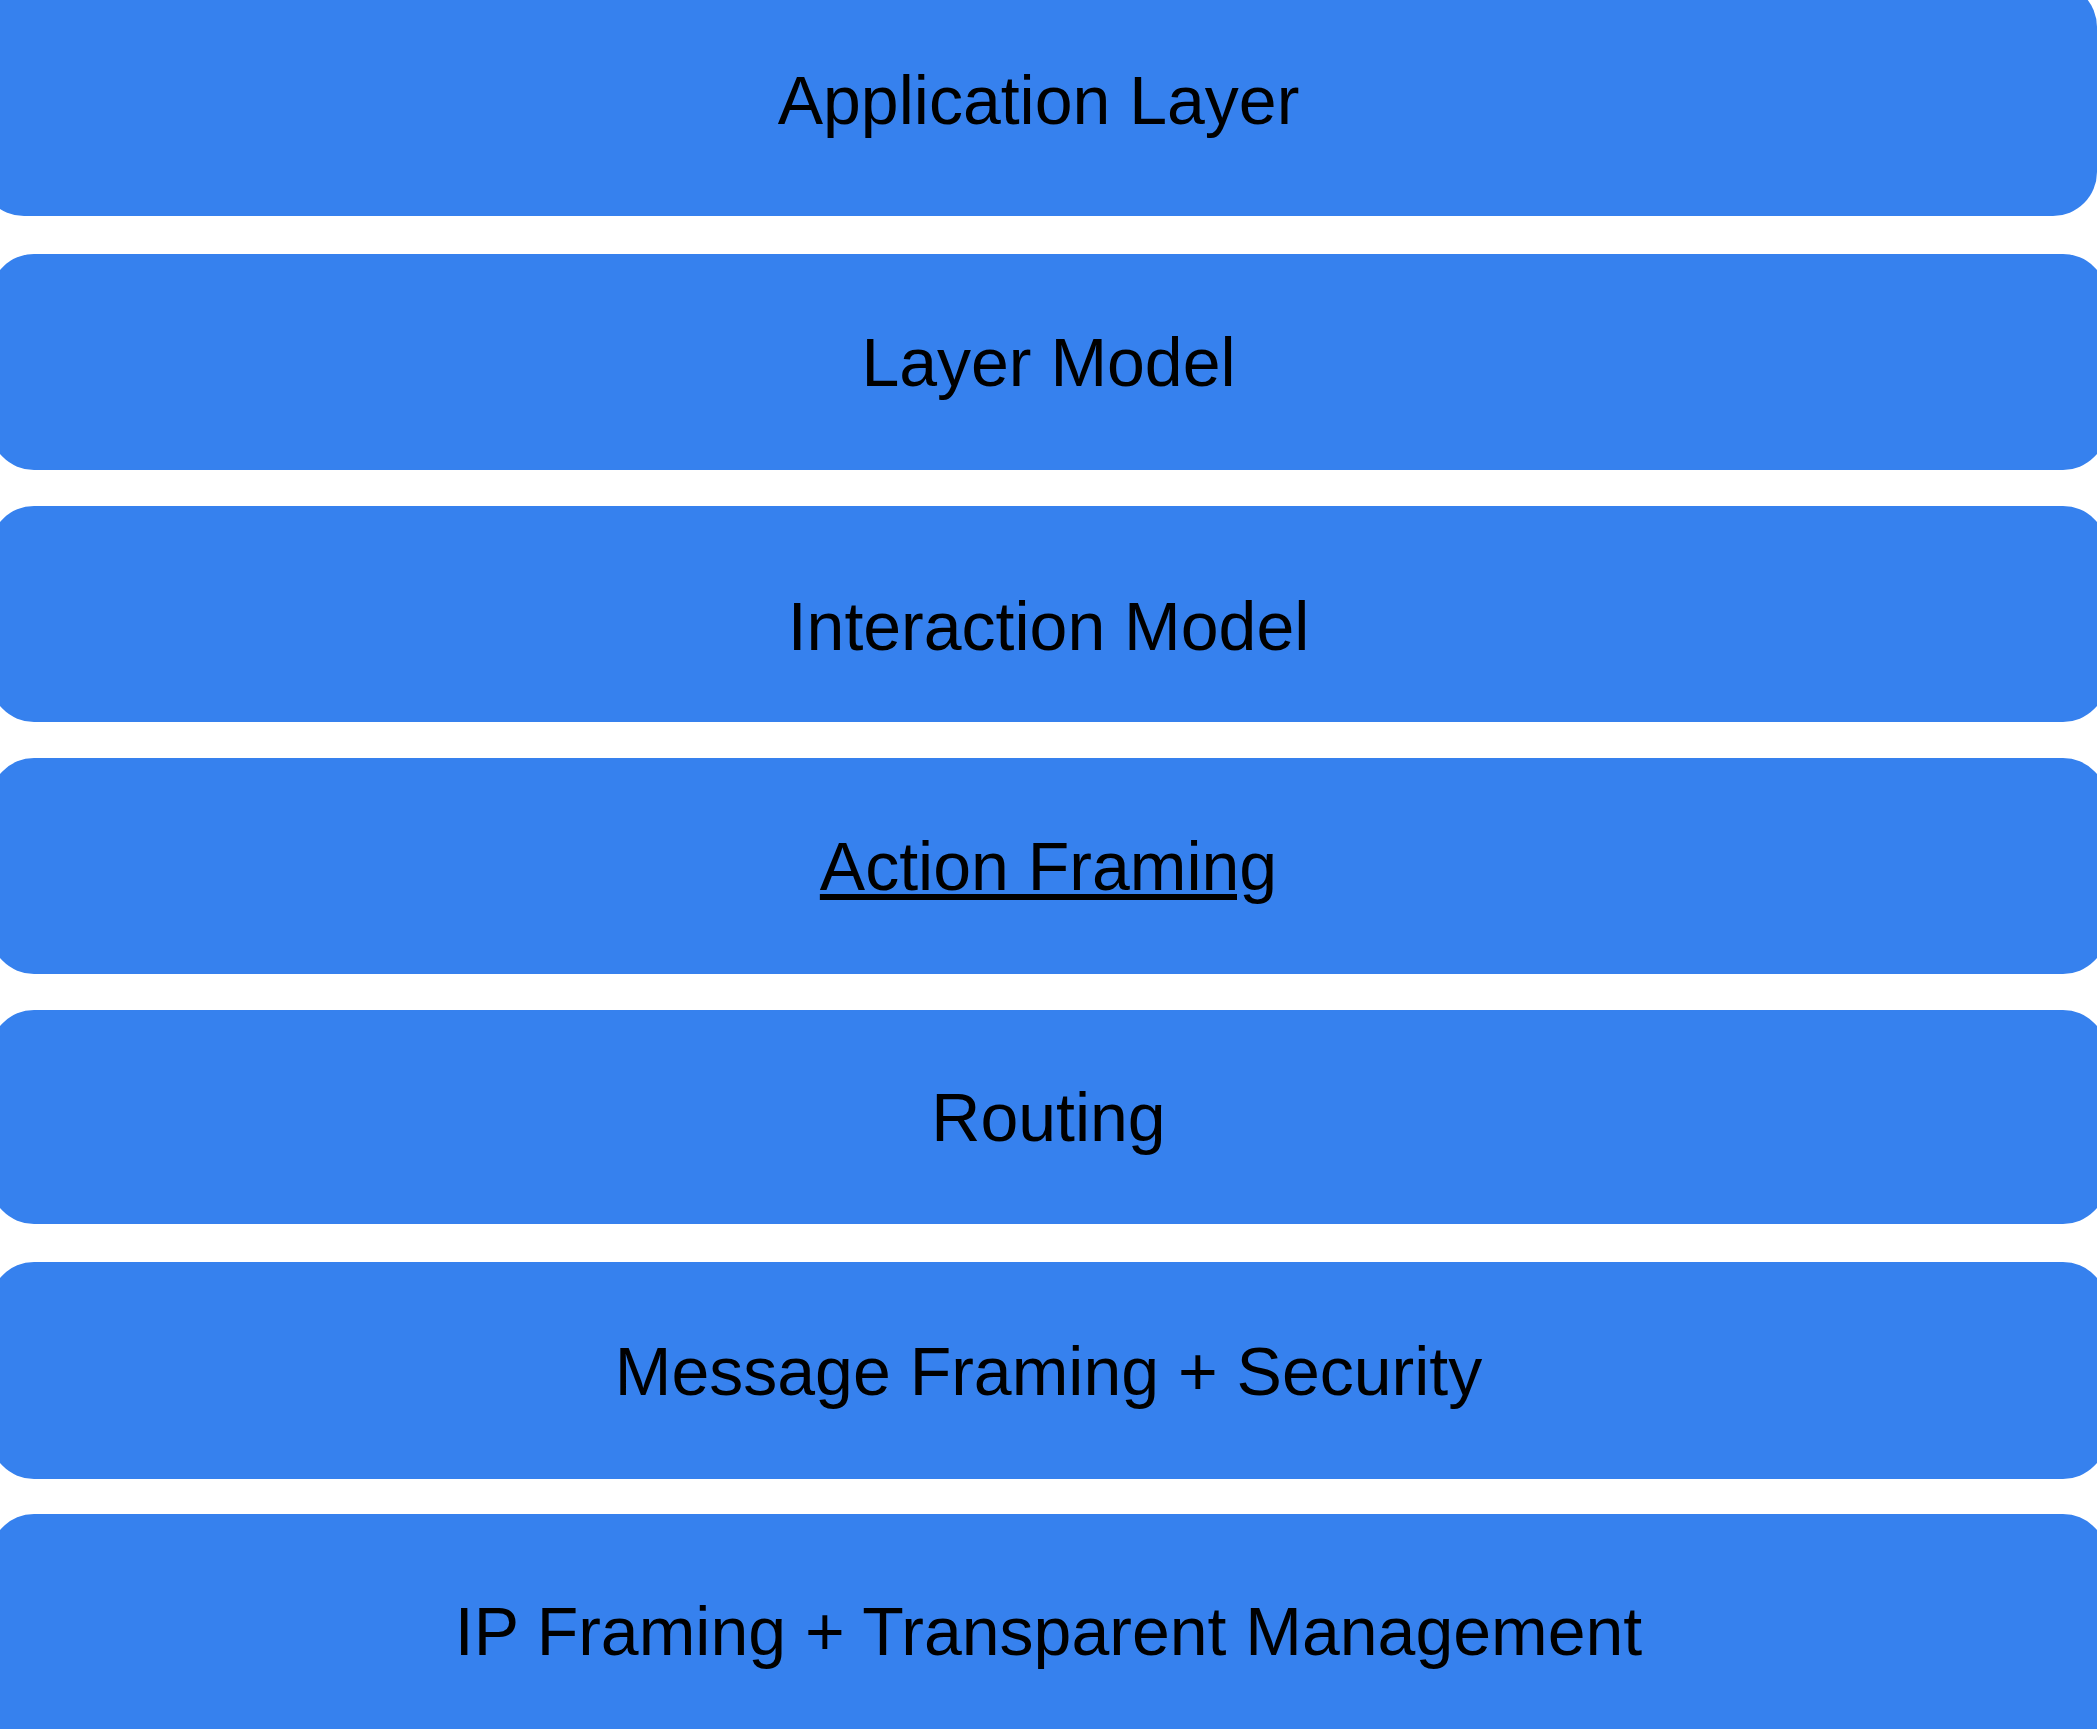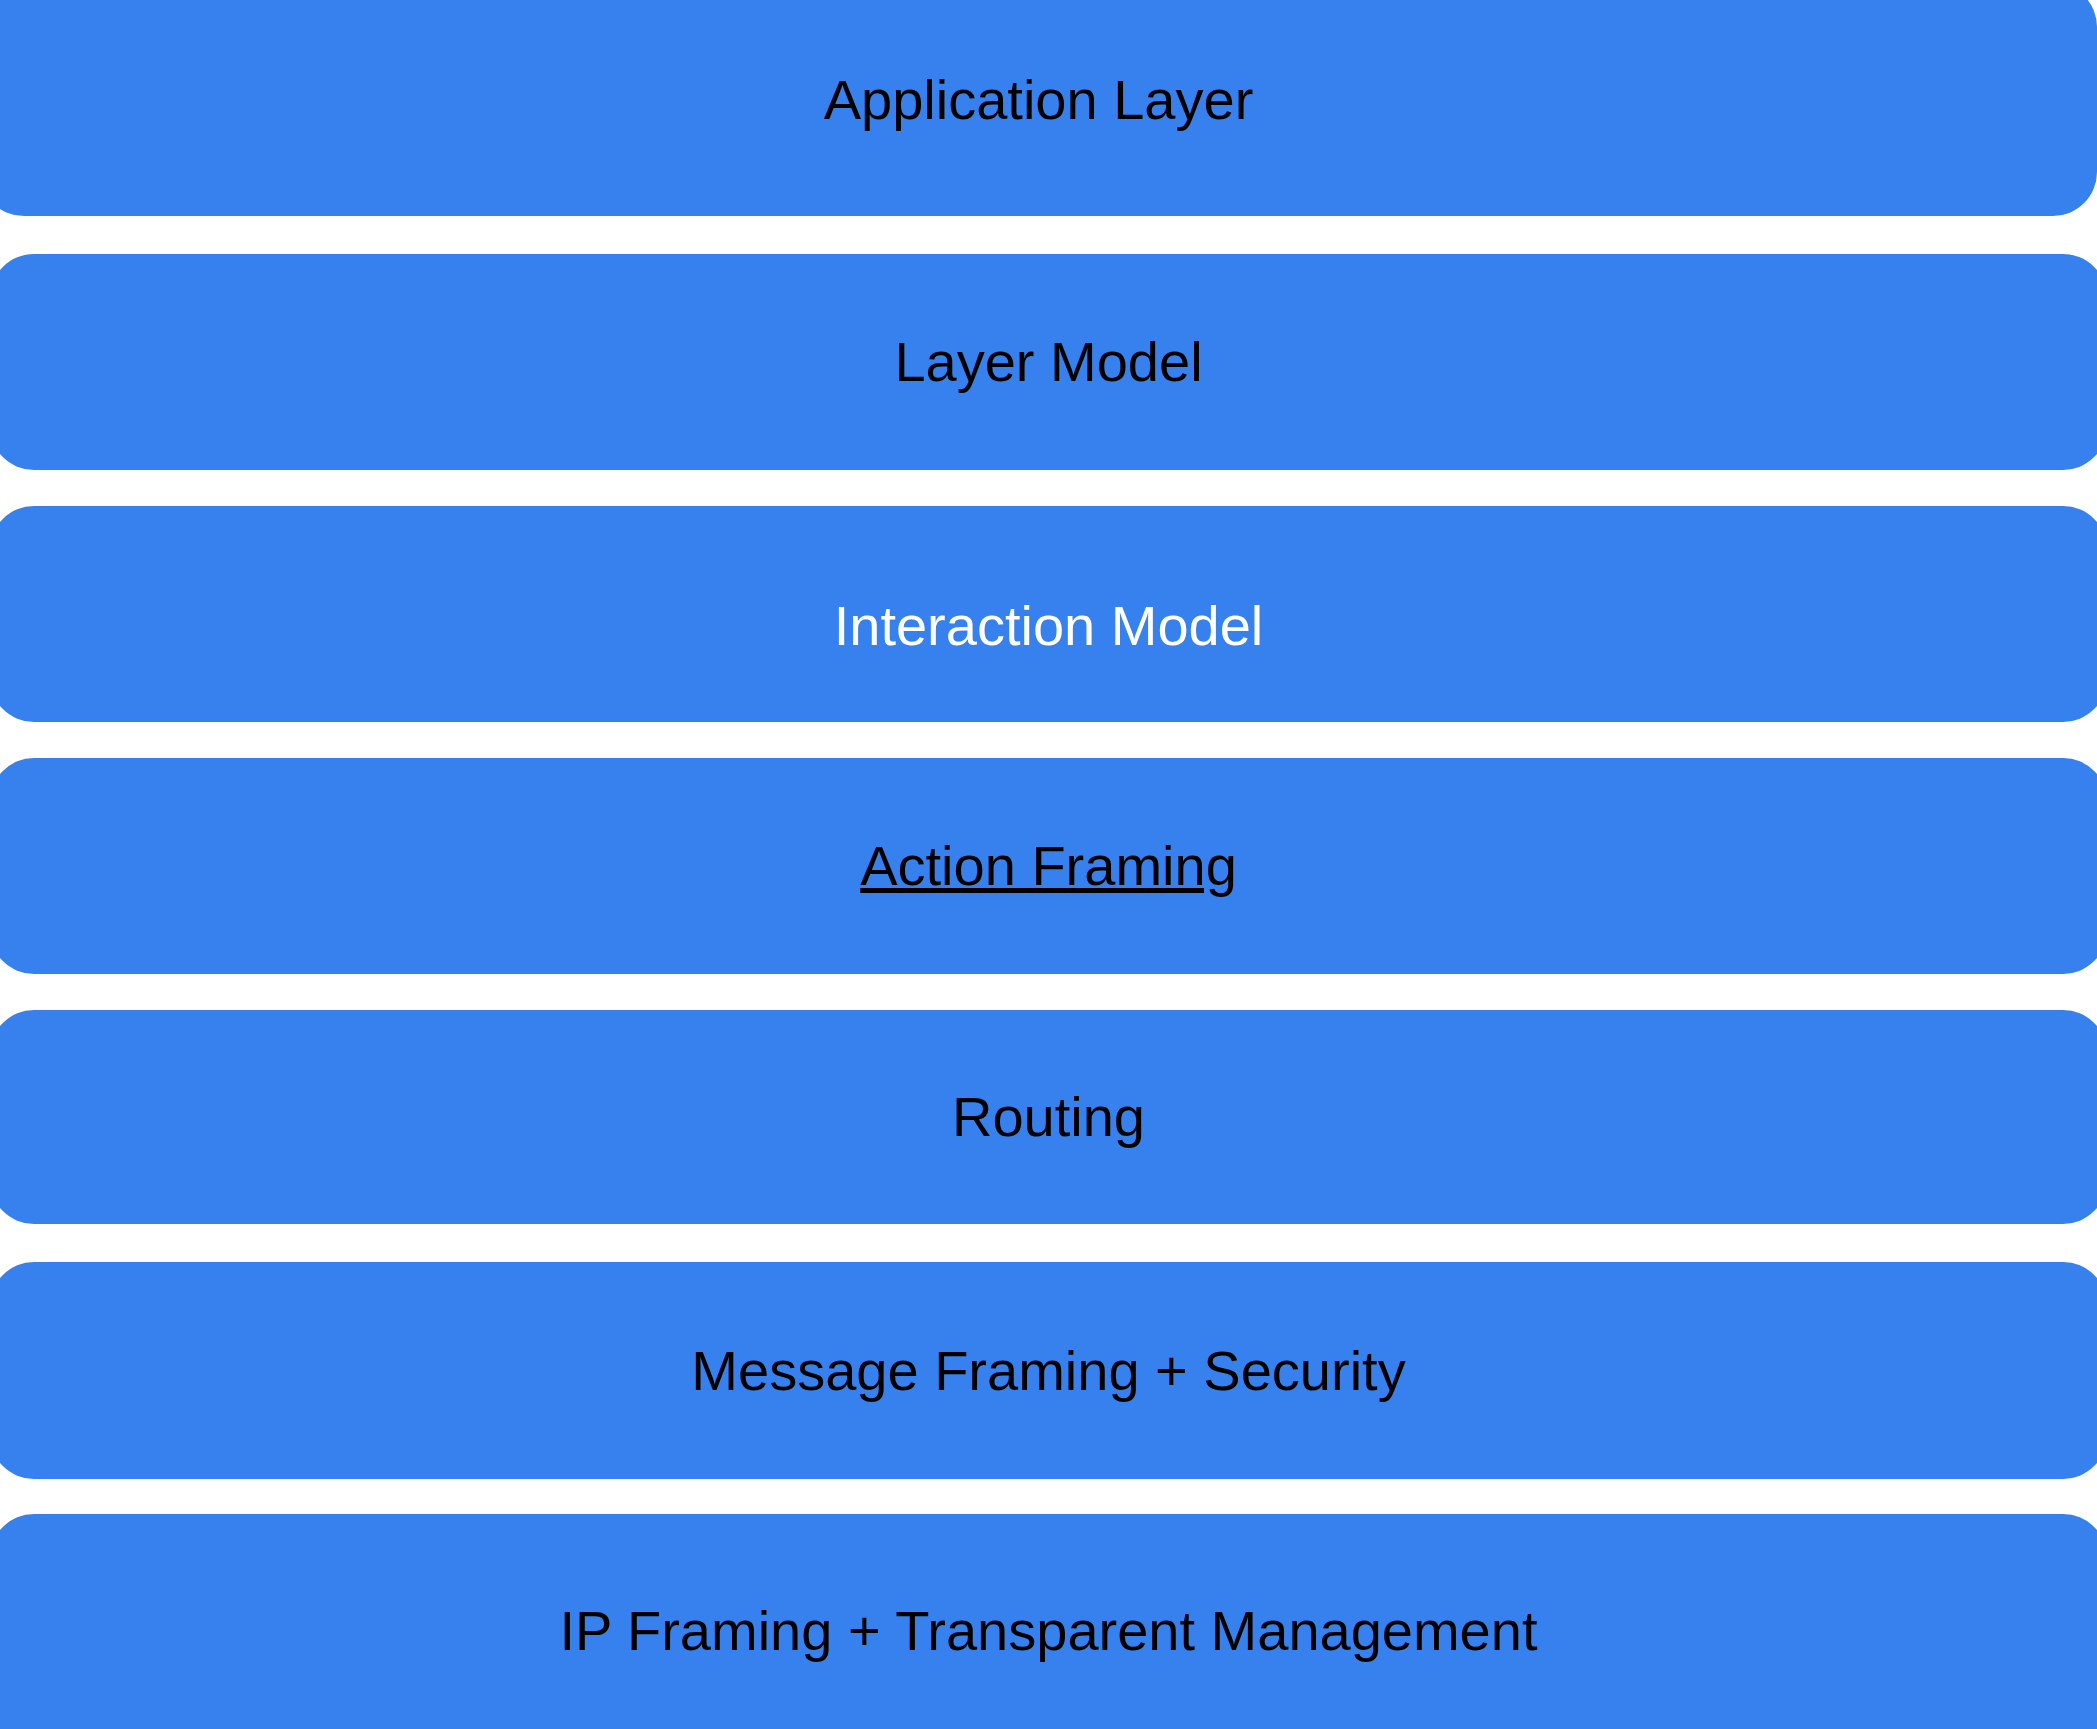--- a/index.html
+++ b/index.html
@@ -20,42 +20,42 @@
     box-sizing: border-box;
     background: #3681ee;
     border-radius: 44px;
     display: flex;
     align-items: center;
     justify-content: center;
   }
   .layer-label {
     color: #000000;
     font-family: "Liberation Sans", sans-serif;
-    font-size: 56px;
+    font-size: 68px;
     font-weight: 400;
     line-height: 1;
     letter-spacing: 0px;
     white-space: nowrap;
     text-align: center;
     user-select: none;
   }
 </style>
 </head>
 <body>
 
 <div id="stack-diagram" style="background: rgb(255, 255, 255);">
 
 <div class="layer-bar" style="left: -20px; top: -17px; width: 2117px; height: 233px; background: rgb(54, 129, 238);">
       <span class="layer-label" style="color: rgb(0, 0, 0);">Application Layer</span>
     </div>
     <div class="layer-bar" style="left: -10px; top: 254px; width: 2117px; height: 216px; background: rgb(54, 129, 238);">
       <span class="layer-label" style="color: rgb(0, 0, 0);">Layer Model</span>
     </div>
     <div class="layer-bar" style="left: -10px; top: 506px; width: 2117px; height: 216px; background: rgb(54, 129, 238);">
-      <span class="layer-label" style="color: #ffffff; margin-top: 24px;">Interaction Model</span>
+      <span class="layer-label" style="color: #000000; margin-top: 24px;">Interaction Model</span>
     </div>
     <div class="layer-bar" style="left: -10px; top: 758px; width: 2117px; height: 216px; background: rgb(54, 129, 238);">
       <span class="layer-label" style="color: rgb(0, 0, 0); text-decoration: underline;">Action Framing</span>
     </div>
     <div class="layer-bar" style="left: -10px; top: 1010px; width: 2117px; height: 214px; background: rgb(54, 129, 238);">
       <span class="layer-label" style="color: rgb(0, 0, 0);">Routing</span>
     </div>
     <div class="layer-bar" style="left: -10px; top: 1262px; width: 2117px; height: 217px; background: rgb(54, 129, 238);">
       <span class="layer-label" style="color: rgb(0, 0, 0);">Message Framing + Security</span>
     </div>

